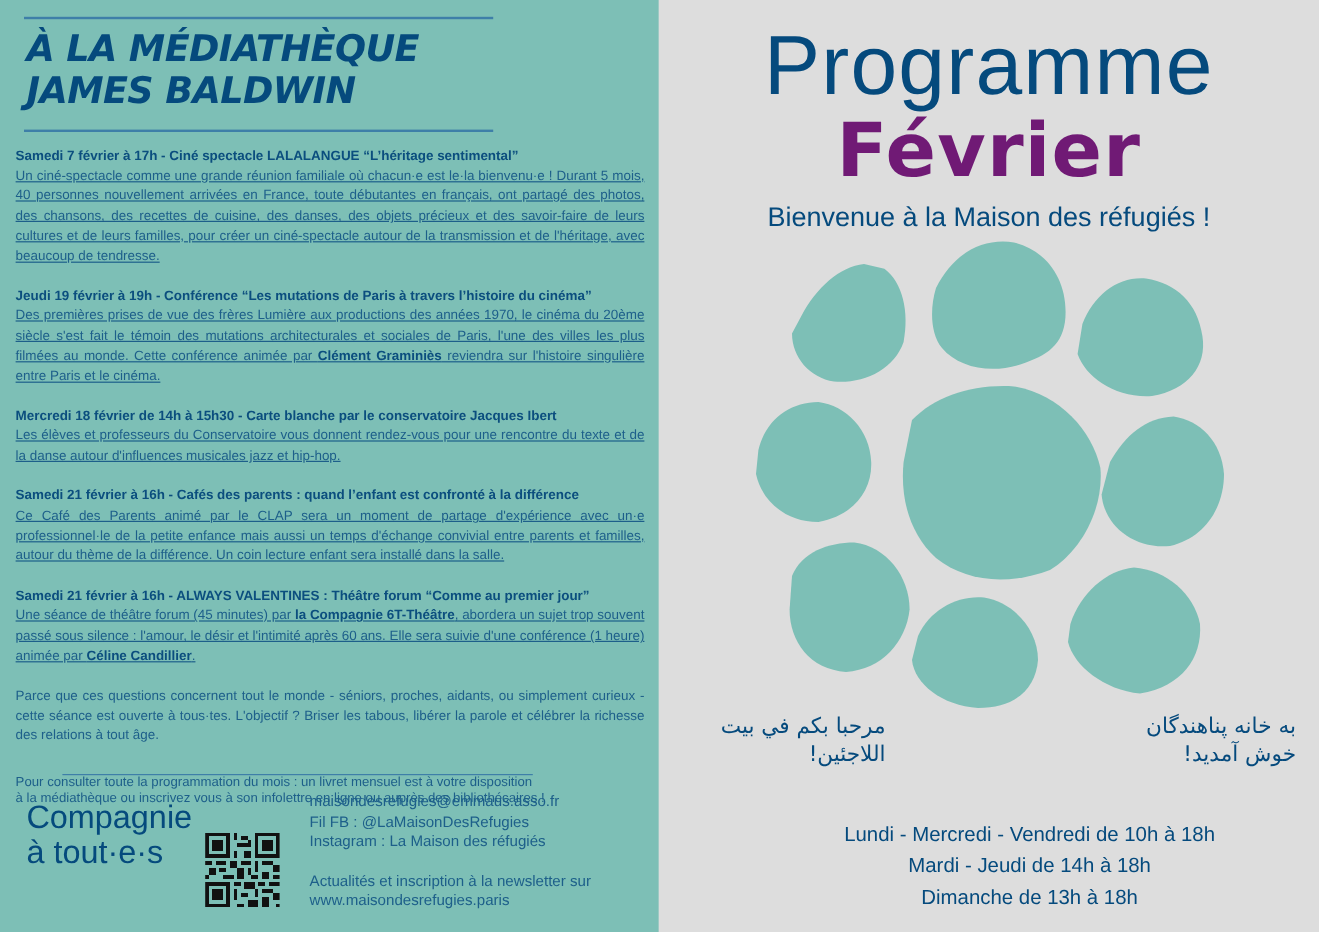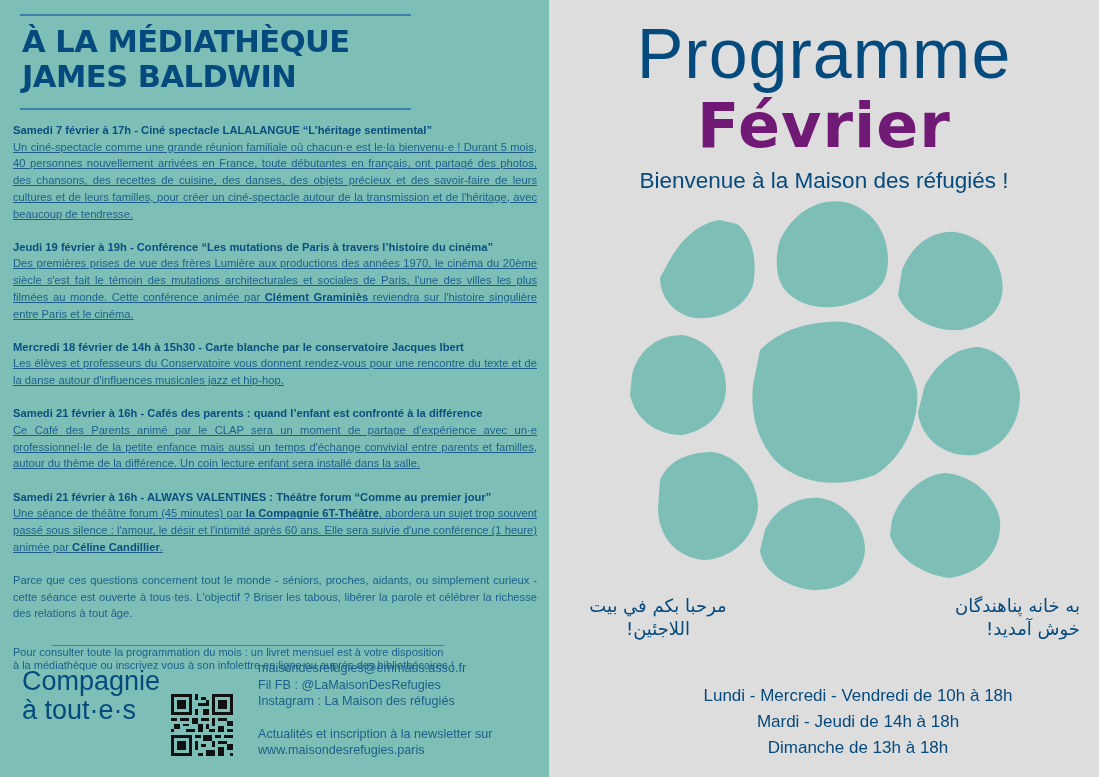--- a/index.html
+++ b/index.html
@@ -1,37 +1,37 @@
 <!DOCTYPE html>
 <html><head>
 <meta charset="utf-8">
 <style>
   * { box-sizing: border-box; margin: 0; padding: 0; }
   html, body { width: 1099px; height: 777px; overflow: hidden; }
   body { font-family: "Liberation Sans", sans-serif; color: #054a7d; background: #ddd; position: relative; }
   .left { position: absolute; left: 0; top: 0; width: 549px; height: 777px; background: #7dbfb6; }
   .right { position: absolute; left: 549px; top: 0; width: 550px; height: 777px; background: #dddddd; }
   .rule { position: absolute; height: 2px; background: #3e7fa8; }
-  .venue-title { position: absolute; left: 22px; top: 24px; font-family: "DejaVu Sans", sans-serif; font-weight: bold; font-size: 30.5px; line-height: 35px; letter-spacing: -0.5px; color: #054a7d; }
+  .venue-title { position: absolute; left: 22px; top: 24px; font-family: "DejaVu Sans", sans-serif; font-weight: bold; font-size: 30.5px; line-height: 35px; letter-spacing: -0.5px; color: #054a7d; font-style: italic; }
   .events { position: absolute; left: 13px; top: 122px; width: 524px; font-size: 11.2px; line-height: 16.7px; color: #1d5f8a; }
   .event { margin-bottom: 16.5px; }
   .event-title { font-weight: bold; color: #0b4e7e; }
   .event-body { text-align: justify; text-decoration: underline; }
   .event-body b { color: #0b4e7e; }
   .closing { text-align: justify; margin-bottom: 24px; }
   .more { font-size: 11px; line-height: 13.2px; }
   .welcome-left { position: absolute; left: 22px; top: 667px; font-size: 27px; line-height: 29px; color: #054a7d; }
   .qr { position: absolute; left: 171px; top: 694px; width: 62px; height: 62px; }
   .contact { position: absolute; left: 258px; top: 660px; font-size: 12.6px; line-height: 16.6px; color: #1d5f8a; }
   .contact .gap { height: 16px; }
   .prog-title { position: absolute; left: 549px; width: 550px; top: 14px; text-align: center; font-size: 70px; line-height: 80px; color: #054a7d; letter-spacing: 1px; }
   .prog-month { position: absolute; left: 549px; width: 550px; top: 86px; text-align: center; font-family: "DejaVu Sans", sans-serif; font-weight: bold; font-size: 62px; line-height: 80px; color: #701a75; letter-spacing: 1px; }
   .prog-sub { position: absolute; left: 549px; width: 550px; top: 166px; text-align: center; font-size: 22.5px; line-height: 30px; color: #054a7d; }
   .blobs { position: absolute; left: 620px; top: 190px; width: 420px; height: 400px; }
-  .arabic { position: absolute; left: 578px; top: 594px; width: 160px; text-align: center; font-family: "DejaVu Sans", sans-serif; font-size: 18px; line-height: 23px; color: #054a7d; direction: rtl; }
+  .arabic { position: absolute; left: 578px; top: 594px; width: 160px; font-family: "DejaVu Sans", sans-serif; font-size: 18px; line-height: 23px; color: #054a7d; direction: rtl; }
   .persian { position: absolute; left: 920px; top: 594px; width: 160px; text-align: right; font-family: "DejaVu Sans", sans-serif; font-size: 18px; line-height: 23px; color: #054a7d; direction: rtl; }
   .hours { position: absolute; left: 549px; width: 618px; top: 683px; text-align: center; font-size: 17px; line-height: 26px; color: #054a7d; }
 </style>
 </head>
 <body>
 
 <div class="left"></div>
 <div class="rule" style="left:20px;top:14px;width:391px;"></div>
 <div class="venue-title">
   <div>À LA MÉDIATHÈQUE</div>

